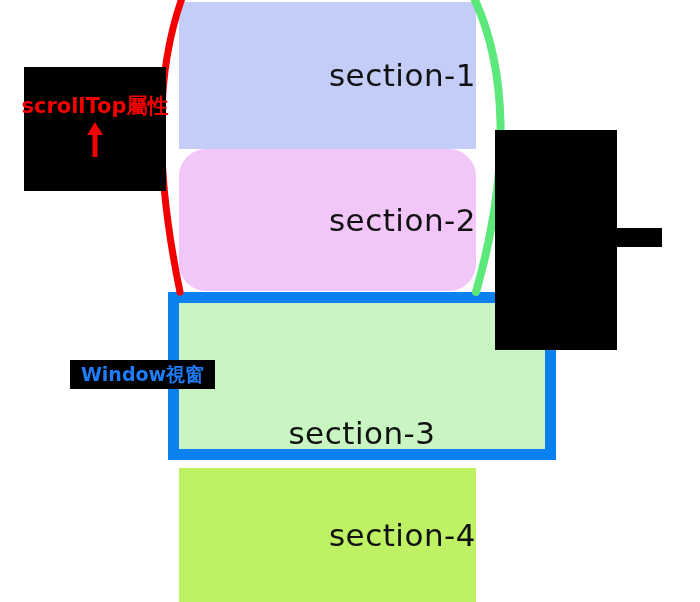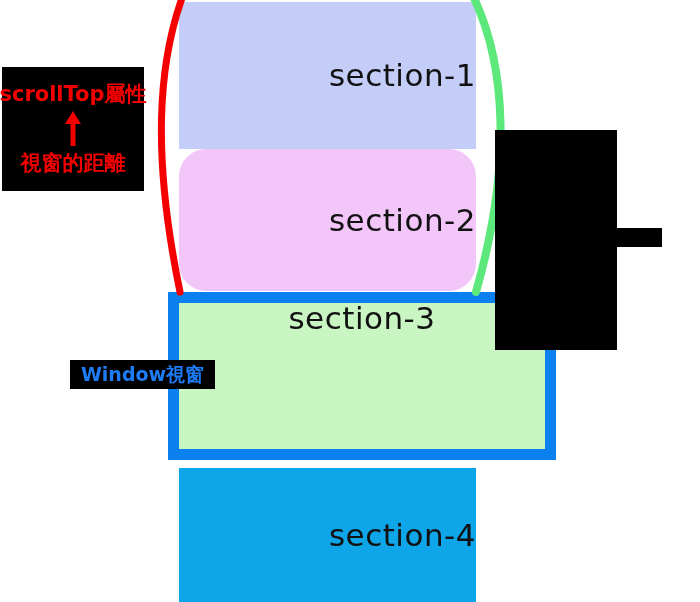--- a/index.html
+++ b/index.html
@@ -43,27 +43,27 @@
   #viewport-frame {
     position: absolute;
     left: 168px;
     top: 292px;
     width: 388px;
     height: 168px;
     border: 11px solid #0b81f0;
     background: #c9f5c3;
     box-sizing: border-box;
     display: flex;
-    align-items: flex-start;
+    align-items: flex-end;
     justify-content: center;
   }
   #section-4 {
     top: 468px;
     height: 134px;
-    background: #0ea5e9;
+    background: #bef264;
   }
 
   
   .curve {
     position: absolute;
     pointer-events: none;
   }
   #red-curve  { left: 148px; top: -4px; }
   #green-curve{ left: 466px; top: -4px; }
 
@@ -72,21 +72,21 @@
     position: absolute;
     background: #000000;
     box-sizing: border-box;
     display: flex;
     flex-direction: column;
     align-items: center;
     justify-content: center;
   }
 
   #scrolltop-callout {
-    left: 2px;
+    left: 24px;
     top: 67px;
     width: 142px;
     height: 124px;
     padding: 4px 12px;
   }
   .callout-text-red {
     color: #f50000;
     font-size: 21px;
     font-weight: bold;
     line-height: 1.12;
@@ -185,20 +185,19 @@
   <div id="scroll-callout-mask"></div>
 
   <div class="callout" id="scrolltop-callout">
     <div class="callout-text-red">scrollTop屬性</div>
 
     <svg id="scrolltop-arrow" width="20" height="36" viewBox="0 0 20 36">
       <line x1="10" y1="35" x2="10" y2="9" stroke="#f50000" stroke-width="5"></line>
       <polygon points="10,0 2,13 18,13" fill="#f50000"></polygon>
     </svg>
 
-    <div class="callout-text-red">視窗的距離</div>
   </div>
 
   <div class="callout" id="window-callout">
     <span class="callout-text-blue">Window視窗</span>
   </div>
 
 </div>
 
 </body></html>

